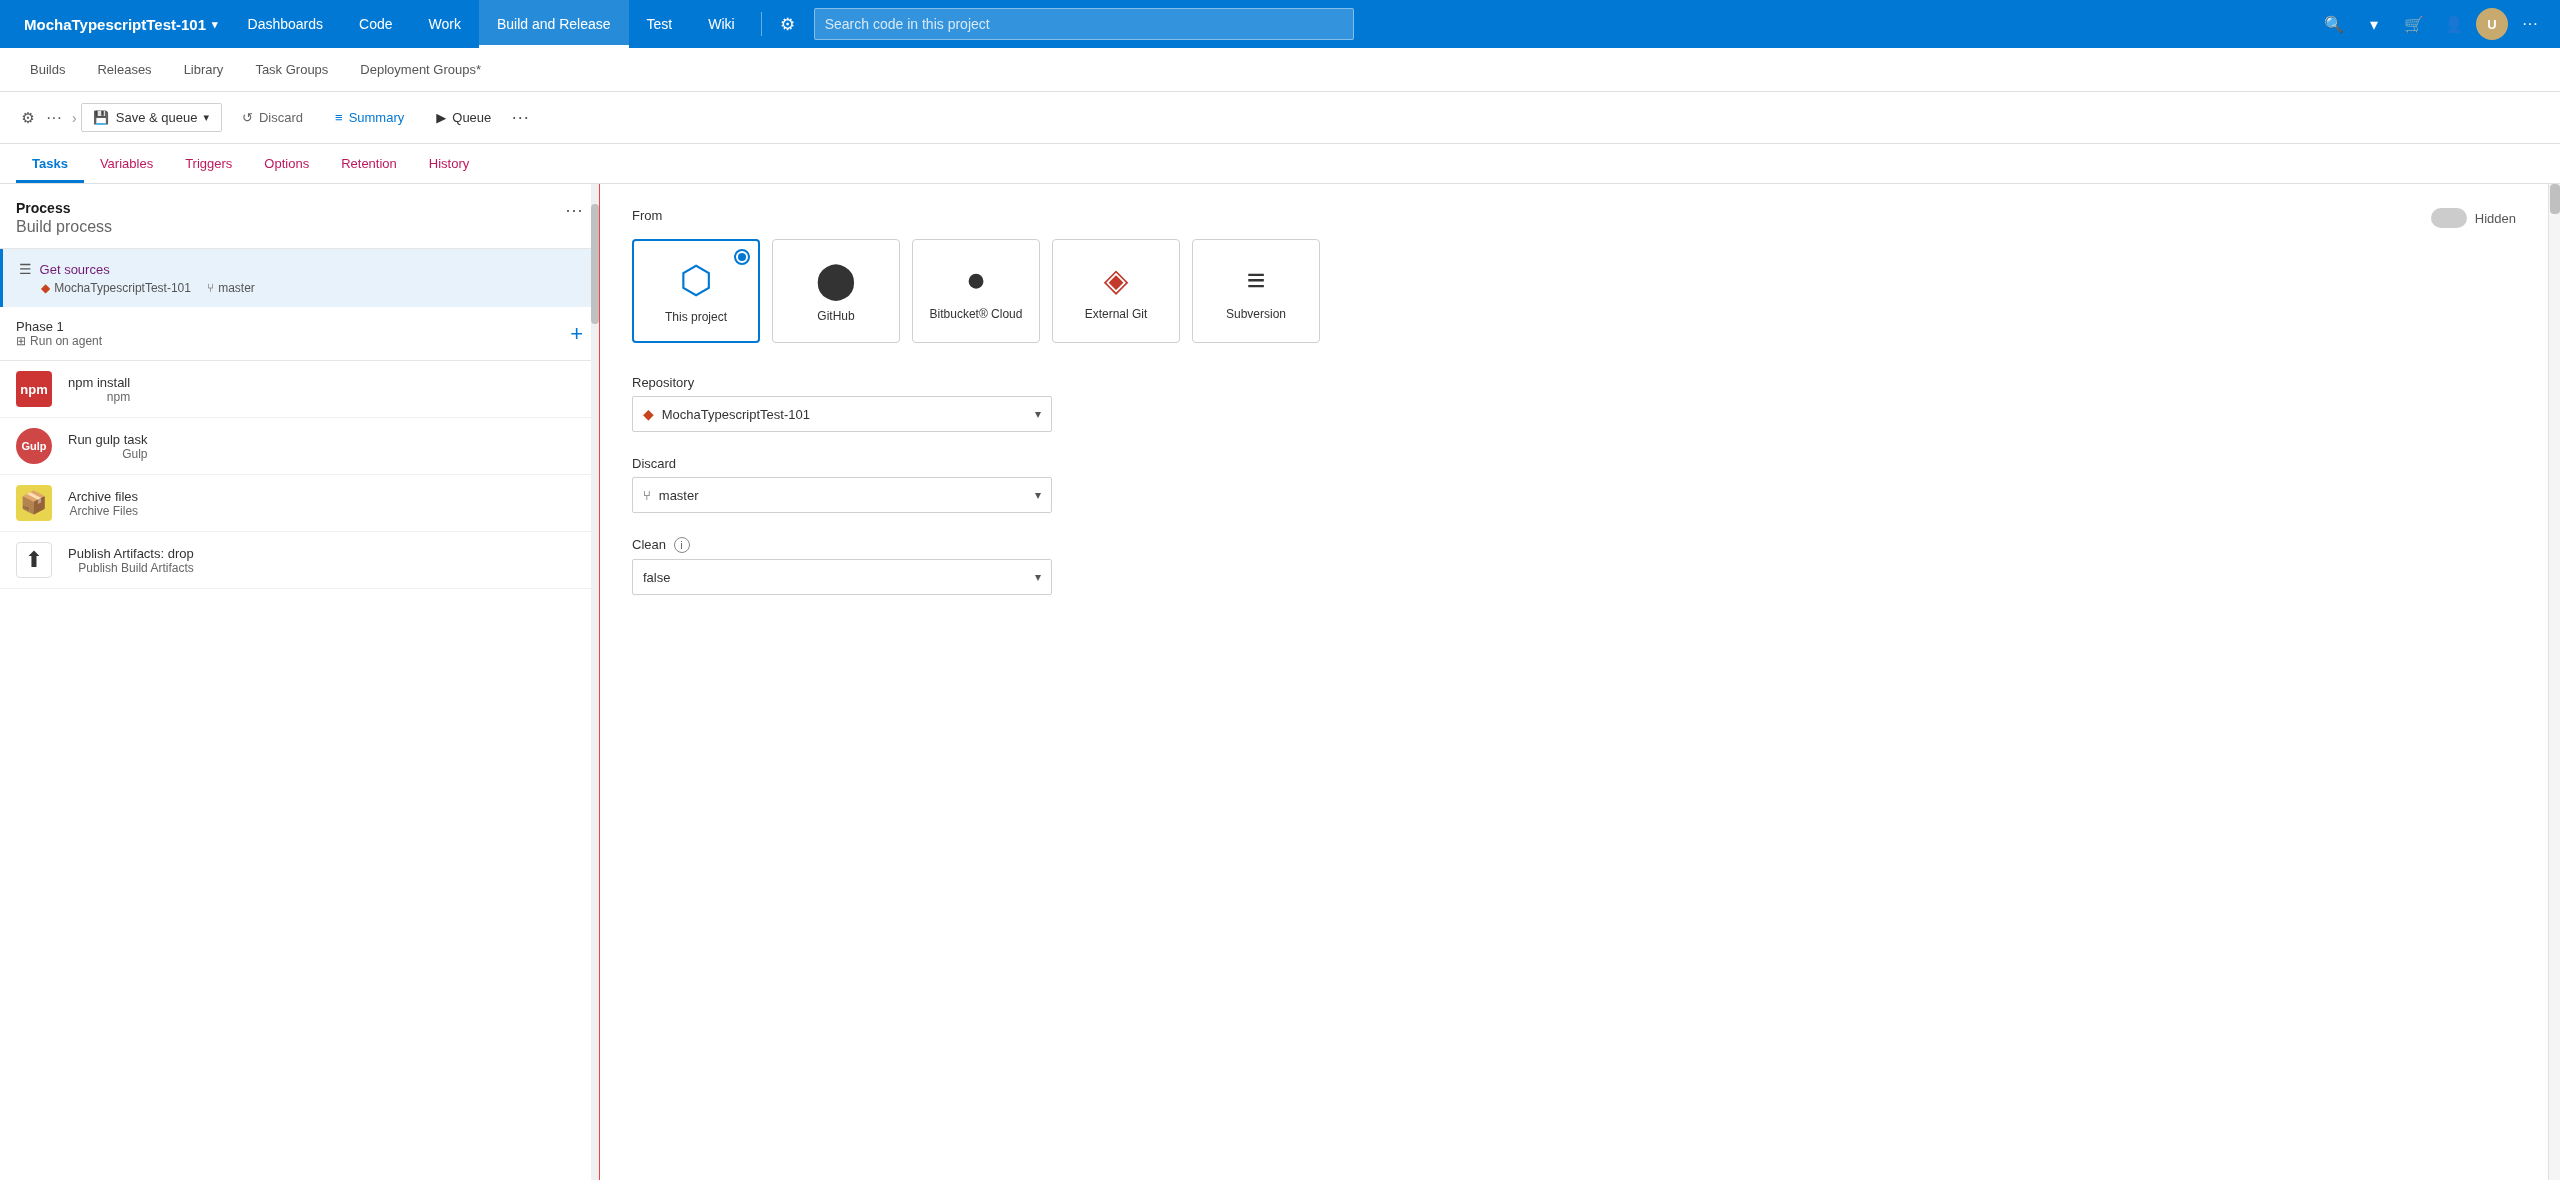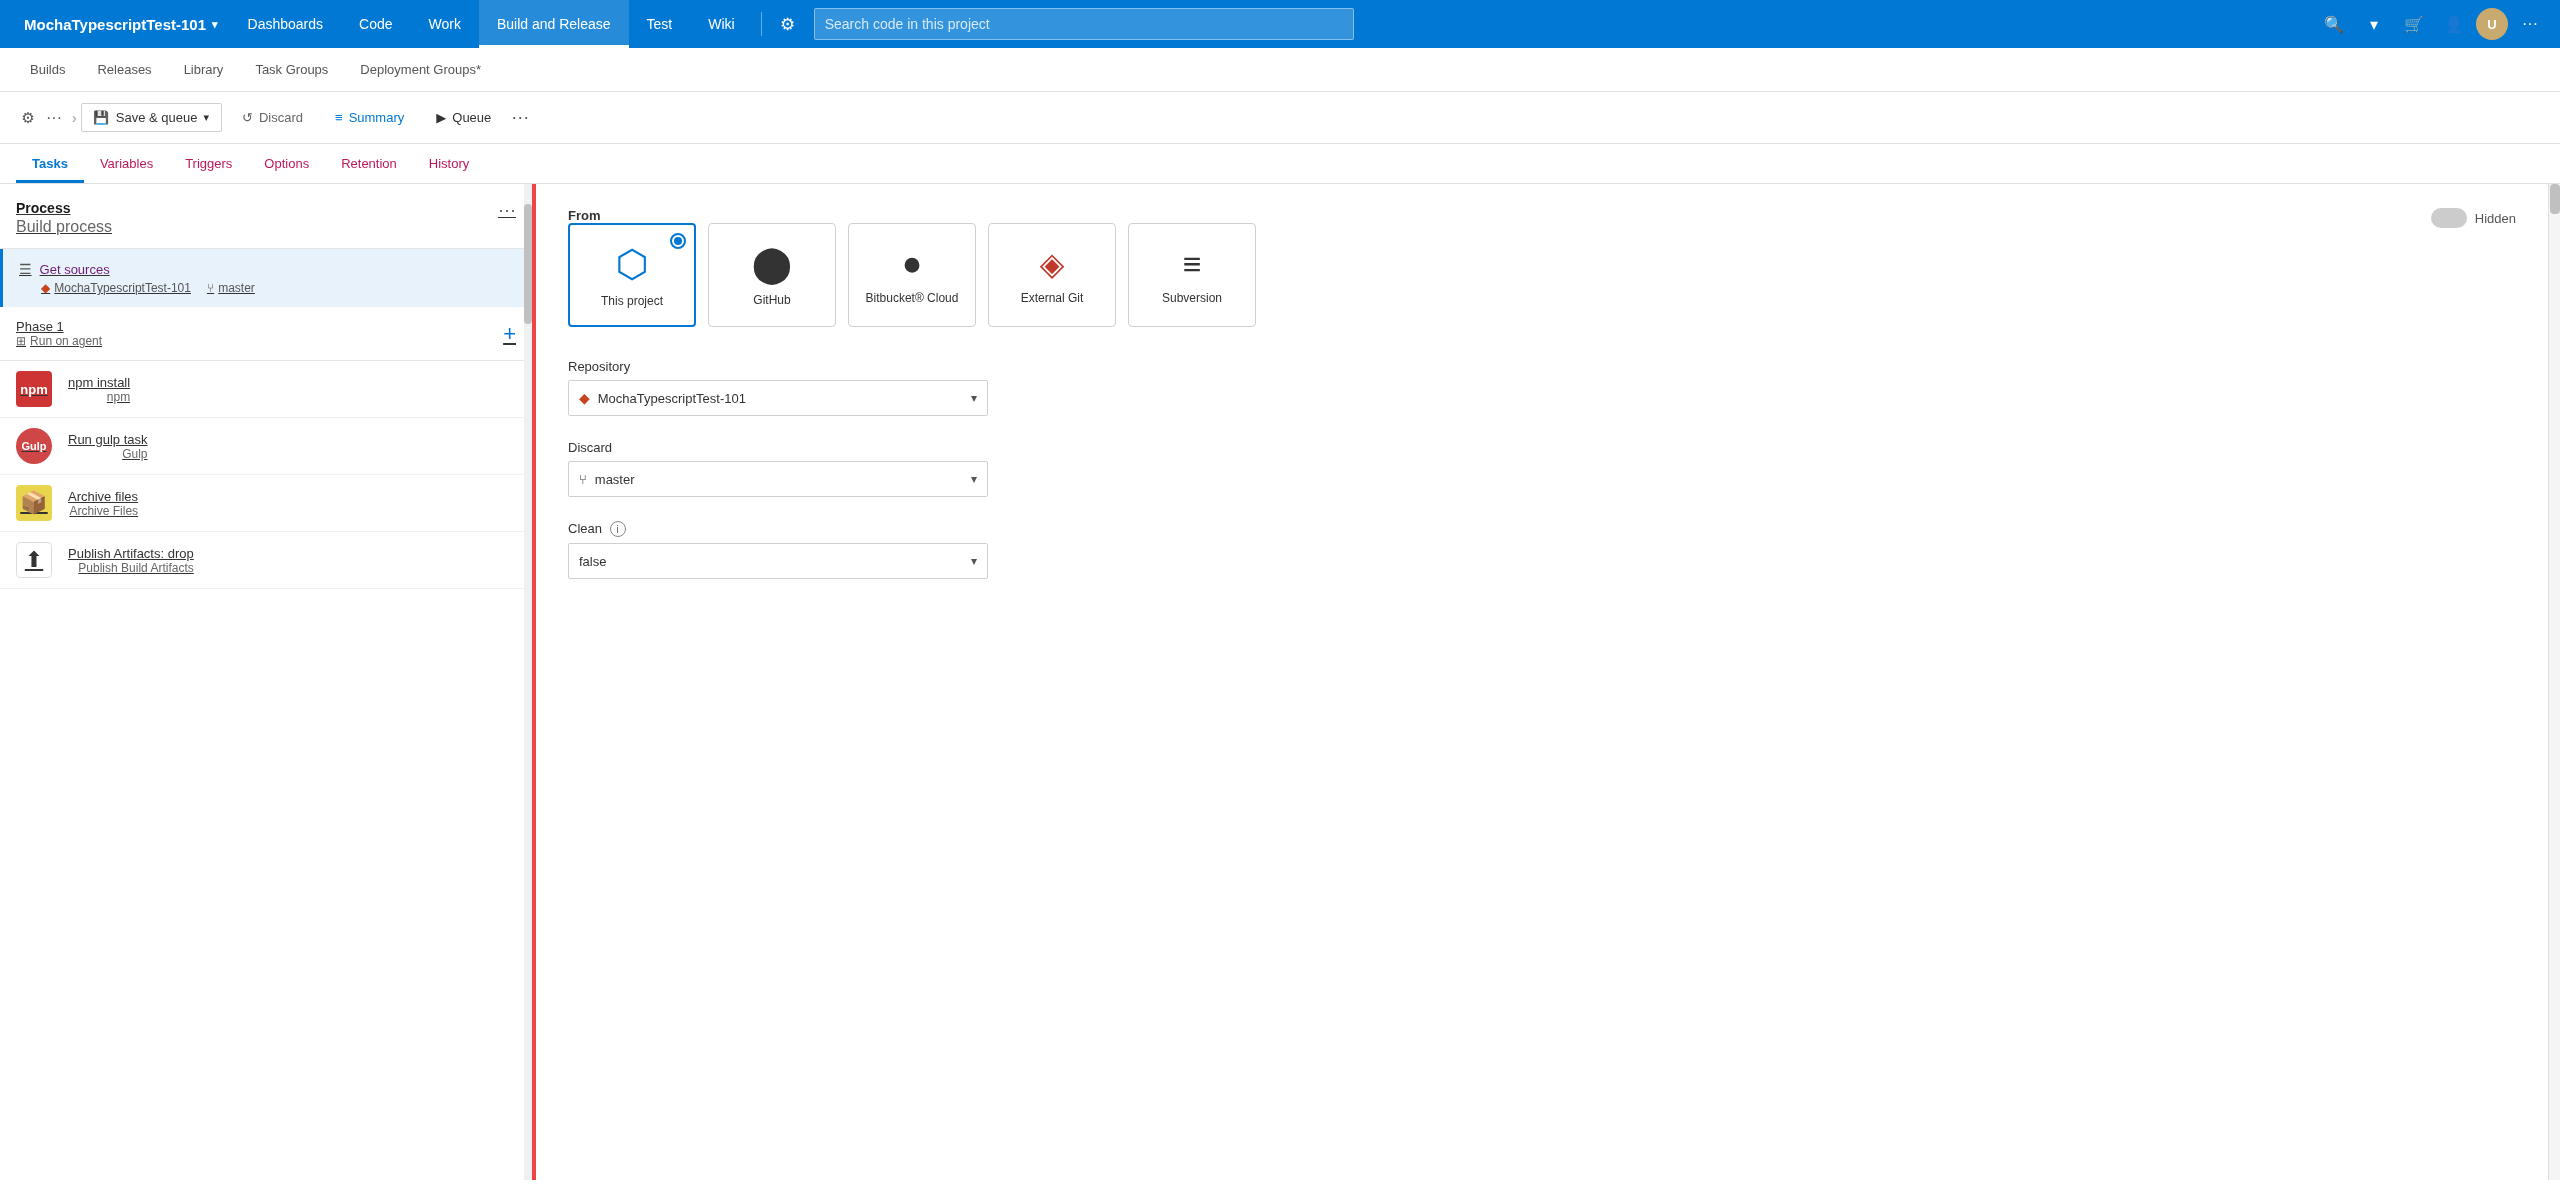--- a/index.html
+++ b/index.html
@@ -191,28 +191,27 @@
 
     
     .main-layout {
       display: flex;
       height: calc(100vh - 48px - 44px - 52px - 44px);
       overflow: hidden;
     }
 
     
     .left-panel {
-      width: 536px;
+      width: 600px;
       min-width: 300px;
-      border-right: 4px solid #ef4444;
+      border-right: 1px solid #ef4444;
       display: flex;
       flex-direction: column;
       overflow: hidden;
       position: relative;
-      text-decoration: underline;
     }
     .left-panel-scroll {
       overflow-y: auto;
       flex: 1;
     }
 
     
     .process-section {
       padding: 16px 16px 12px;
       border-bottom: 1px solid #e5e5e5;
@@ -309,22 +308,23 @@
       flex: 1;
       overflow-y: auto;
       padding: 24px 32px;
       background: #fff;
       position: relative;
     }
 
     
     .section-label {
       font-size: 13px;
-      font-weight: 700;
+      font-weight: 400;
       color: #333;
+      margin-bottom: 16px;
     }
 
     .source-options {
       display: flex;
       gap: 12px;
       margin-bottom: 32px;
     }
     .source-option {
       width: 128px; height: 104px;
       border: 1px solid #d0d0d0;

